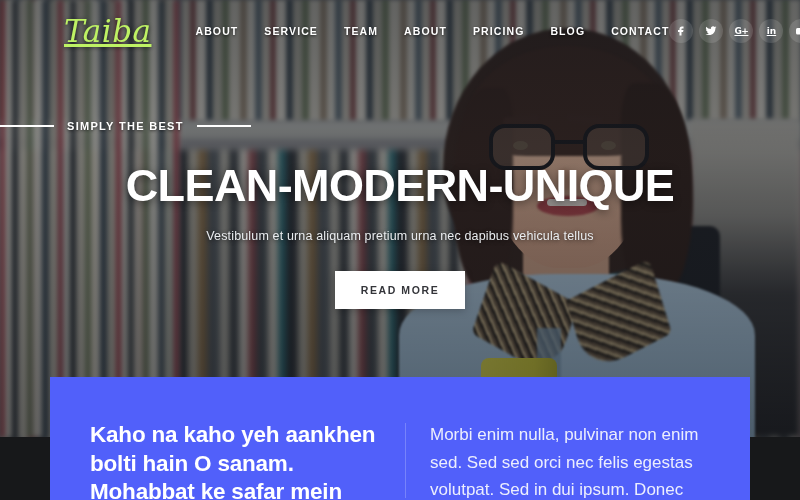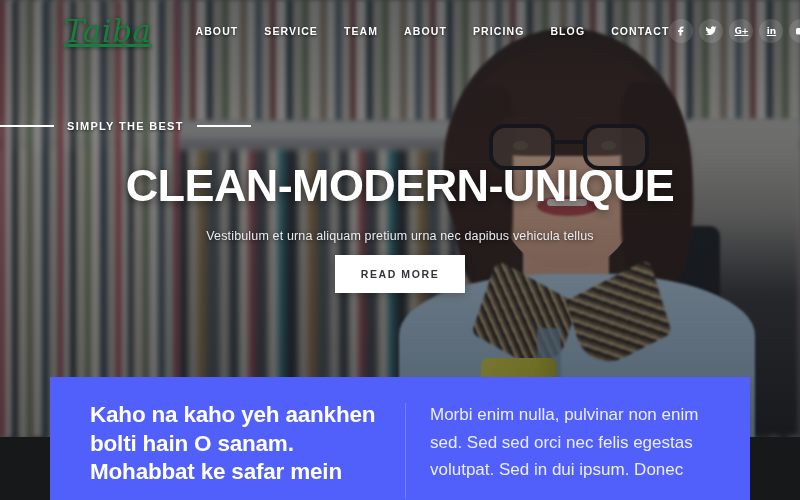--- a/index.html
+++ b/index.html
@@ -130,21 +130,21 @@
     background:#1d1f24; border-radius:14px 10px 0 0; filter:blur(1.8px); }
   .desk-stuff { position:absolute; left:560px; top:196px; width:120px; height:58px;
     background:linear-gradient(to bottom,#5a5954,#30312f); border-radius:5px; filter:blur(2px); }
 
   
   .header {
     position:absolute; left:0; top:0; width:800px; height:62px;
     display:flex; align-items:center; padding:0 18px; z-index:30;
   }
   .logo {
-    color:#15803d; font-family:"DejaVu Serif", serif; font-style:italic;
+    color:#bef264; font-family:"DejaVu Serif", serif; font-style:italic;
     font-size:31px; letter-spacing:.5px; margin-left:46px;
     text-shadow:0 1px 4px rgba(0,0,0,.5);
   }
   .nav { display:flex; gap:26px; margin-left:44px; }
   .nav a {
     color:#fff; font-size:10.5px; font-weight:bold; letter-spacing:1.1px;
     text-decoration:none; text-shadow:0 1px 3px rgba(0,0,0,.65);
   }
   .socials { display:flex; gap:6px; margin-left:auto; margin-right:10px; }
   .soc {
@@ -169,31 +169,31 @@
   .hero-title {
     margin-top:30px; color:#fff; font-size:45px; font-weight:bold;
     letter-spacing:-.6px; line-height:1.05;
     text-shadow:0 2px 9px rgba(0,0,0,.45);
   }
   .hero-sub {
     margin-top:20px; color:#e9ecef; font-size:12.5px; letter-spacing:.15px;
     text-shadow:0 1px 4px rgba(0,0,0,.6);
   }
   .read-more {
-    display:inline-block; margin-top:12px; background:#fff; color:#34353a;
+    display:inline-block; margin-top:28px; background:#fff; color:#34353a;
     font-size:10.5px; font-weight:bold; letter-spacing:1.6px;
     padding:13px 26px; text-decoration:none;
     box-shadow:0 2px 8px rgba(0,0,0,.22);
   }
 
   
   .blue-panel {
     position:absolute; left:50px; top:377px; width:700px; height:123px;
     background:#5160fa; z-index:28;
-    display:flex; padding:24px 40px 0 40px;
+    display:flex; padding:44px 40px 0 40px;
   }
   .bp-left { width:315px; padding-right:22px; }
   .bp-left h2 {
     color:#fff; font-size:22.5px; font-weight:bold; line-height:1.27; letter-spacing:-.2px;
   }
   .bp-div { width:1px; background:rgba(255,255,255,.22); margin:2px 0; }
   .bp-right { flex:1; padding-left:24px; }
   .bp-right p { color:#eceefd; font-size:17px; line-height:1.62; }
 </style>
 </head>

